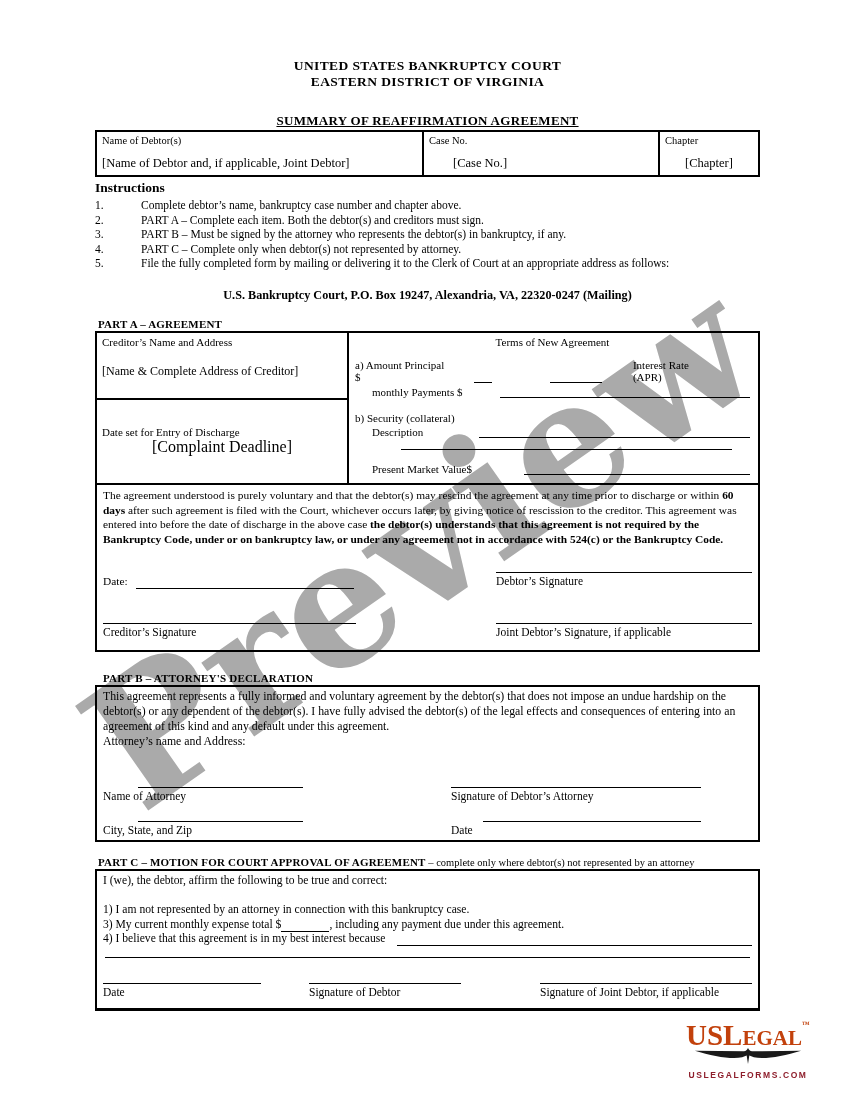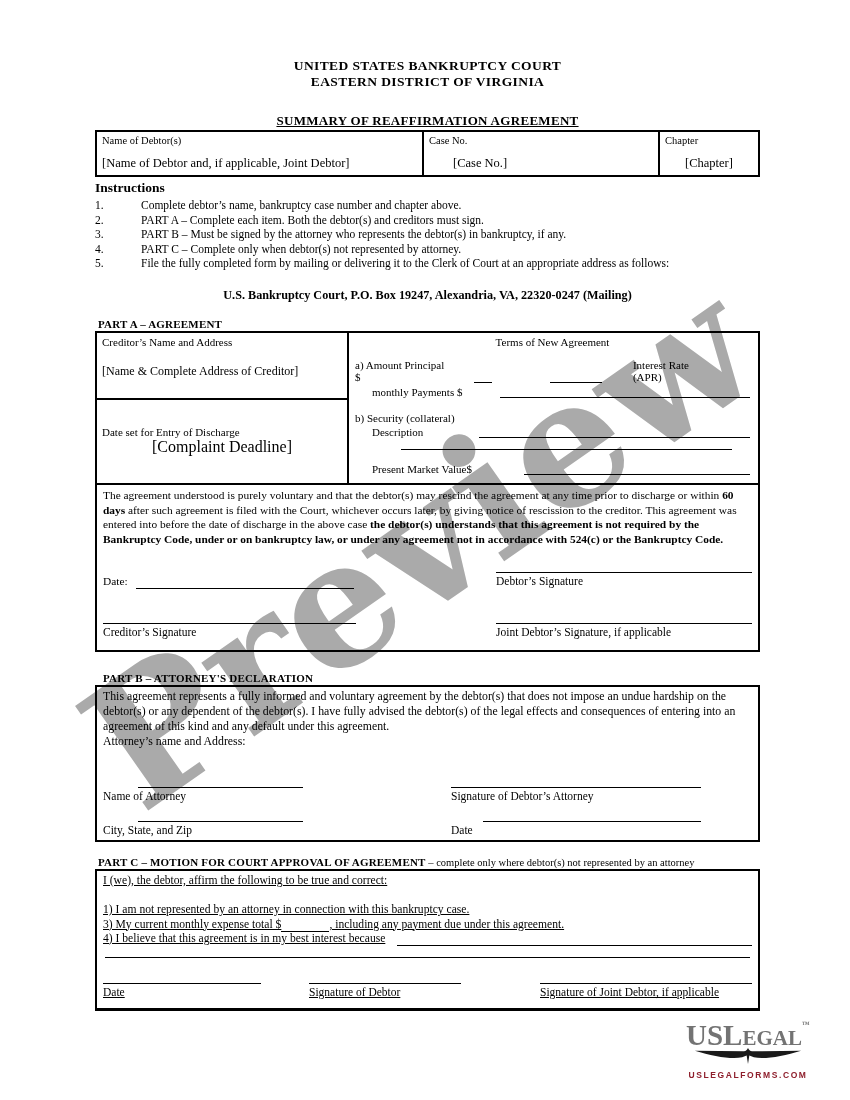--- a/index.html
+++ b/index.html
@@ -53,21 +53,21 @@
   .sig-line { border-bottom:1px solid #000; height:12px; }
   .sig-line.thick { border-bottom-width:1.5px; }
   .sig-label { font-size:11.5px; margin-top:1px; }
   .srow { display:flex; align-items:flex-end; }
   
   .partb-box { border:2px solid #000; padding:2px 6px 2px 6px; font-size:11.8px; line-height:1.27; }
   .pb-row { display:flex; align-items:flex-end; }
   .pb-left { width:348px; flex:none; }
   .pb-right { width:250px; flex:none; }
   
-  .partc-box { border:2px solid #000; border-bottom-width:3px; padding:3px 6px 8px 6px; font-size:11.6px; line-height:1.24;text-decoration:underline; }
+  .partc-box { border:2px solid #000; border-bottom-width:3px; padding:3px 6px 8px 6px; font-size:11.6px; line-height:1.24; }
   .citem { display:flex; align-items:flex-end; }
   
   .logo { position:absolute; right:36px; top:1021px; width:132px; text-align:center; z-index:2; }
   .logo-word { font-family:"Liberation Serif",serif; font-weight:bold; line-height:1; white-space:nowrap; }
   .logo-lg { font-size:29px; }
   .logo-sm { font-size:21px; }
   .logo-tm { font-size:8px; vertical-align:18px; }
   .logo-eagle { margin-top:-3px; }
   .logo-site { font-family:"Liberation Sans",sans-serif; font-weight:bold; font-size:8.5px; letter-spacing:1.6px; margin-top:1px; }
 </style>
@@ -244,21 +244,21 @@
         <div style="width:212px; margin-left:auto;">
           <div class="sig-line"></div>
           <div class="sig-label">Signature of Joint Debtor, if applicable</div>
         </div>
       </div>
     </div>
 
   </div>
 
   <div class="logo">
-    <div class="logo-word" style="color: #737373;">
+    <div class="logo-word" style="color: #c2410c;">
       <span class="logo-lg">US</span><span class="logo-lg">L</span><span class="logo-sm">EGAL</span><span class="logo-tm">™</span>
     </div>
     <div class="logo-eagle">
       <svg width="112" height="18" viewBox="0 0 120 20">
         <path d="M60,1 C61,3.2 62.2,4.4 64.5,4.8 L119,4.2 C99,10.5 78,14 66.5,11.5 L61.5,9.5 L60,19 L58.5,9.5 L53.5,11.5 C42,14 21,10.5 1,4.2 L55.5,4.8 C57.8,4.4 59,3.2 60,1 Z" fill="#1a1a1a"></path>
       </svg>
     </div>
     <div class="logo-site" style="color: rgb(142, 31, 44);">USLEGALFORMS.COM</div>
   </div>
 

